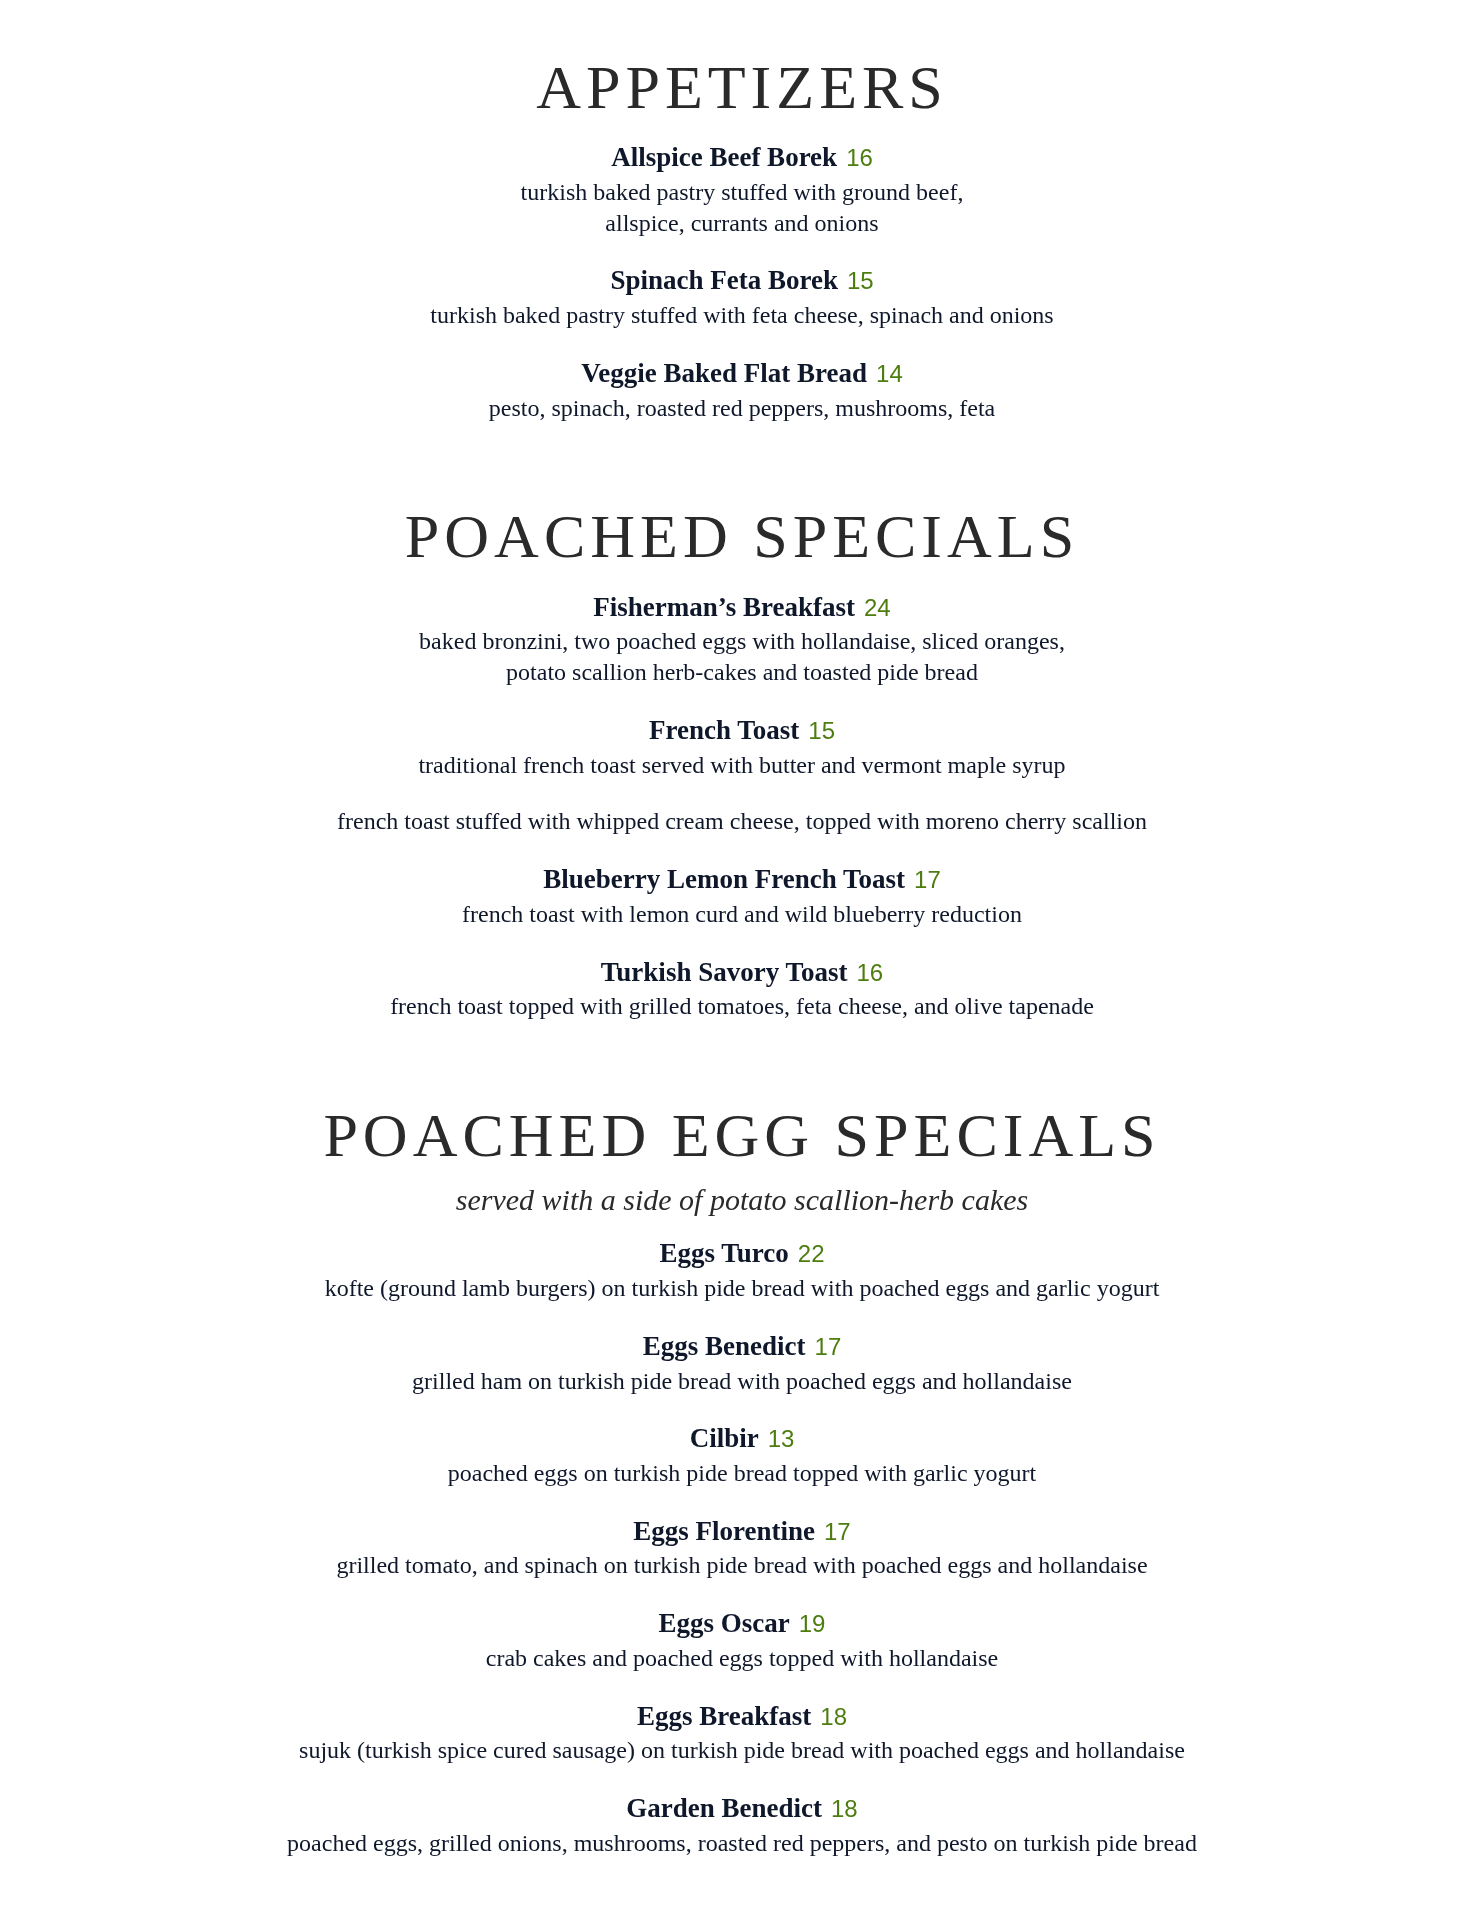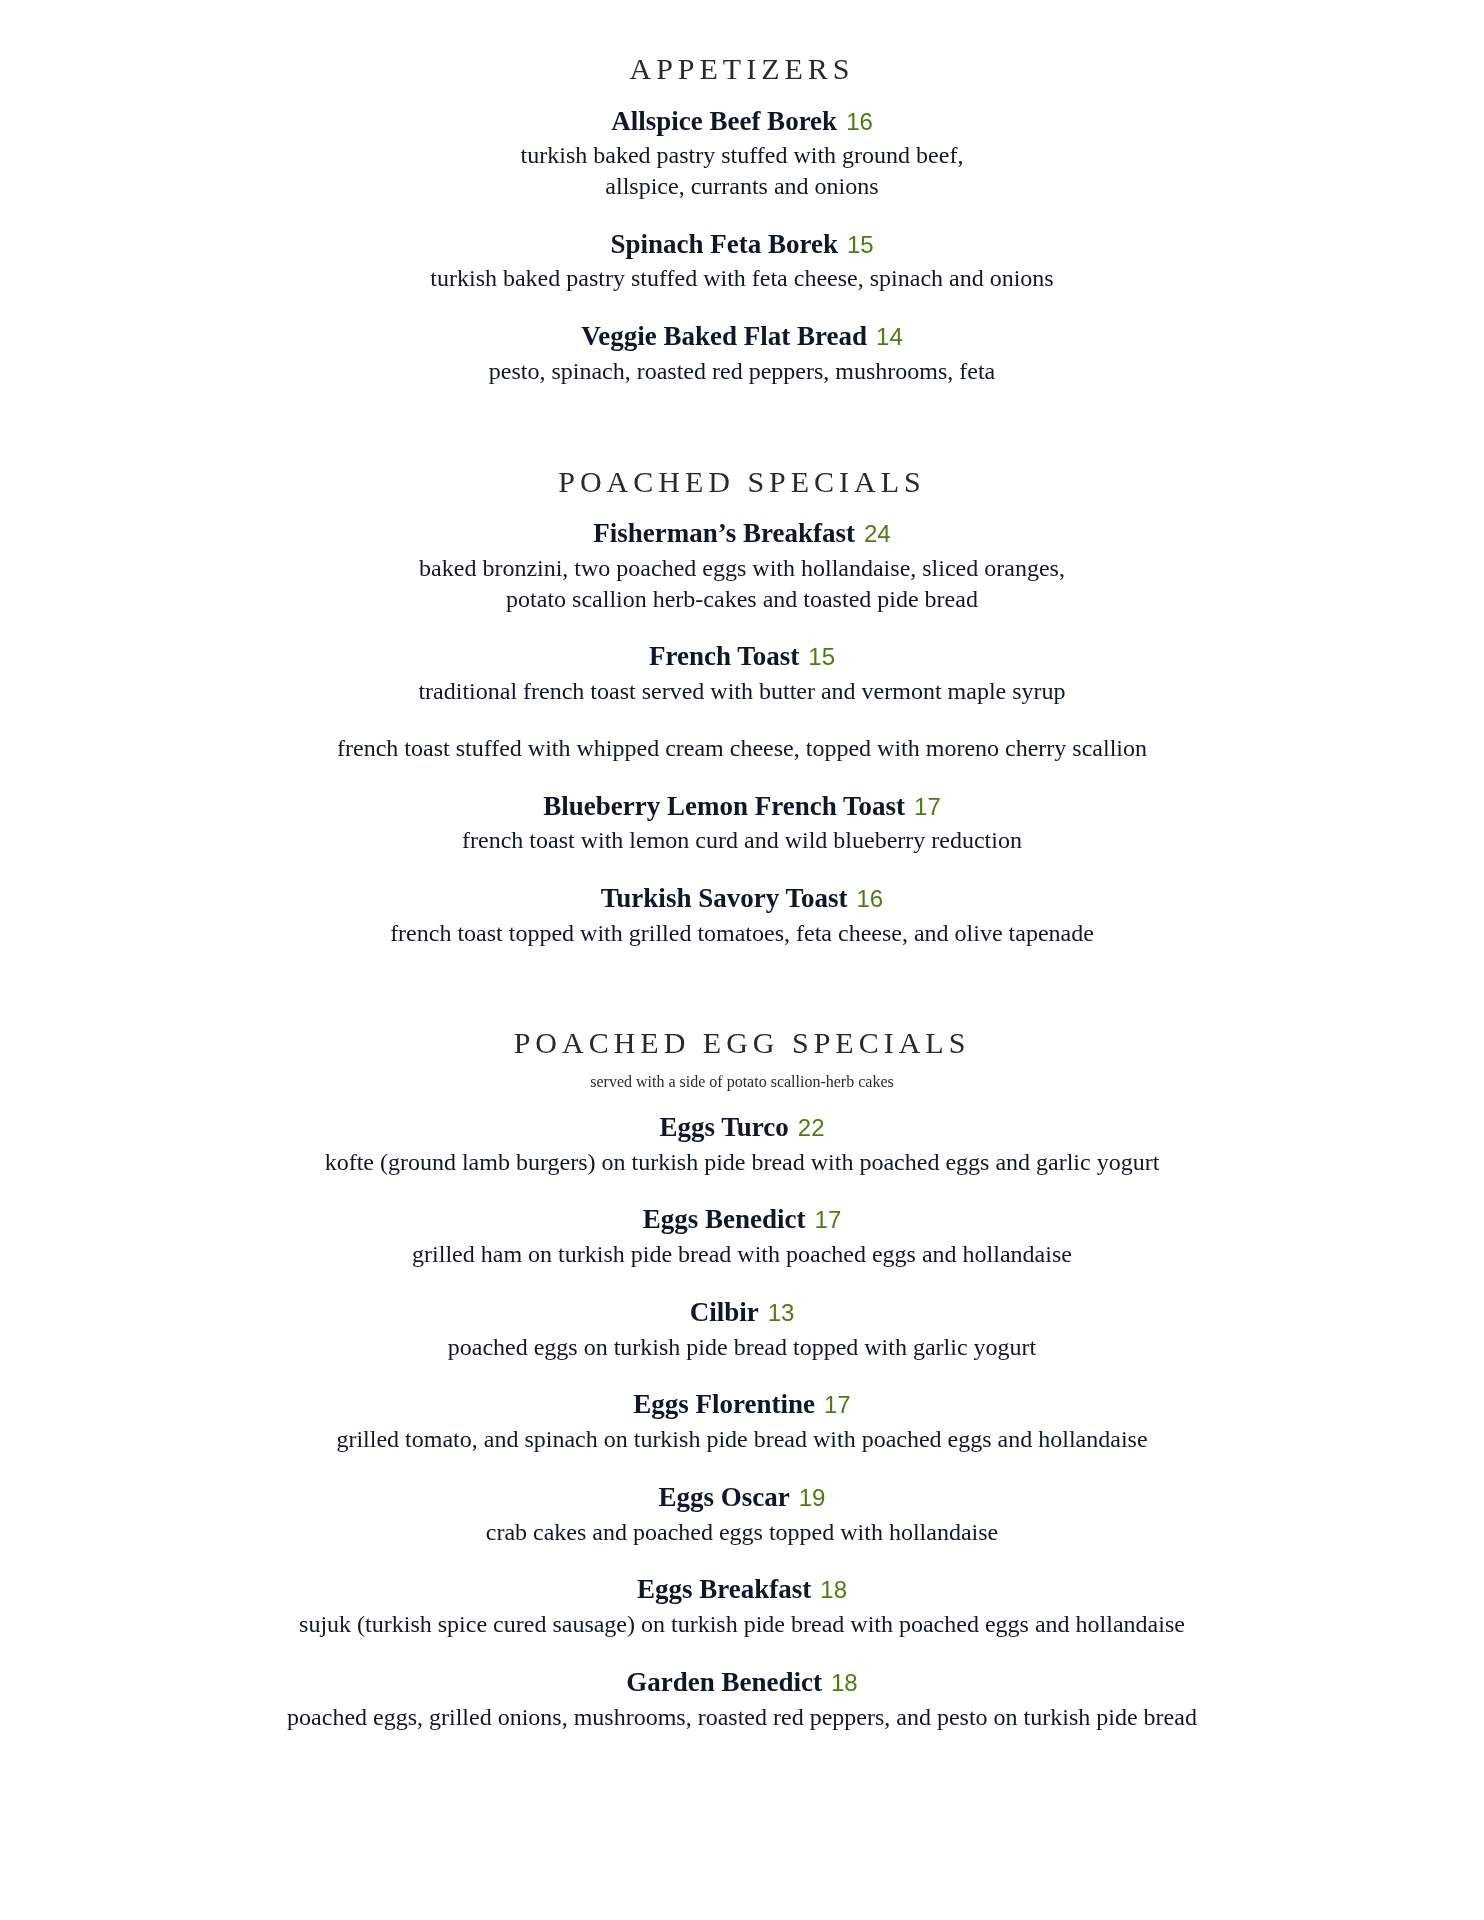--- a/index.html
+++ b/index.html
@@ -19,28 +19,29 @@
     margin: 0 auto;
     padding-top: 52px;
     text-align: center;
   }
   .menu-section {
     margin-bottom: 64px;
   }
   .section-title {
     font-family: "Liberation Serif", serif;
     font-weight: 400;
-    font-size: 30px;
+    font-size: 62px;
     letter-spacing: 5px;
     color: #2a2a2a;
     margin: 0 0 18px 0;
     line-height: 1.15;
   }
   .section-subtitle {
-    font-size: 16px;
+    font-style: italic;
+    font-size: 30px;
     color: #2a2a2a;
     margin: -6px 0 20px 0;
   }
   .menu-item {
     margin-bottom: 26px;
   }
   .item-head {
     font-size: 27px;
     line-height: 1.25;
     margin-bottom: 2px;

